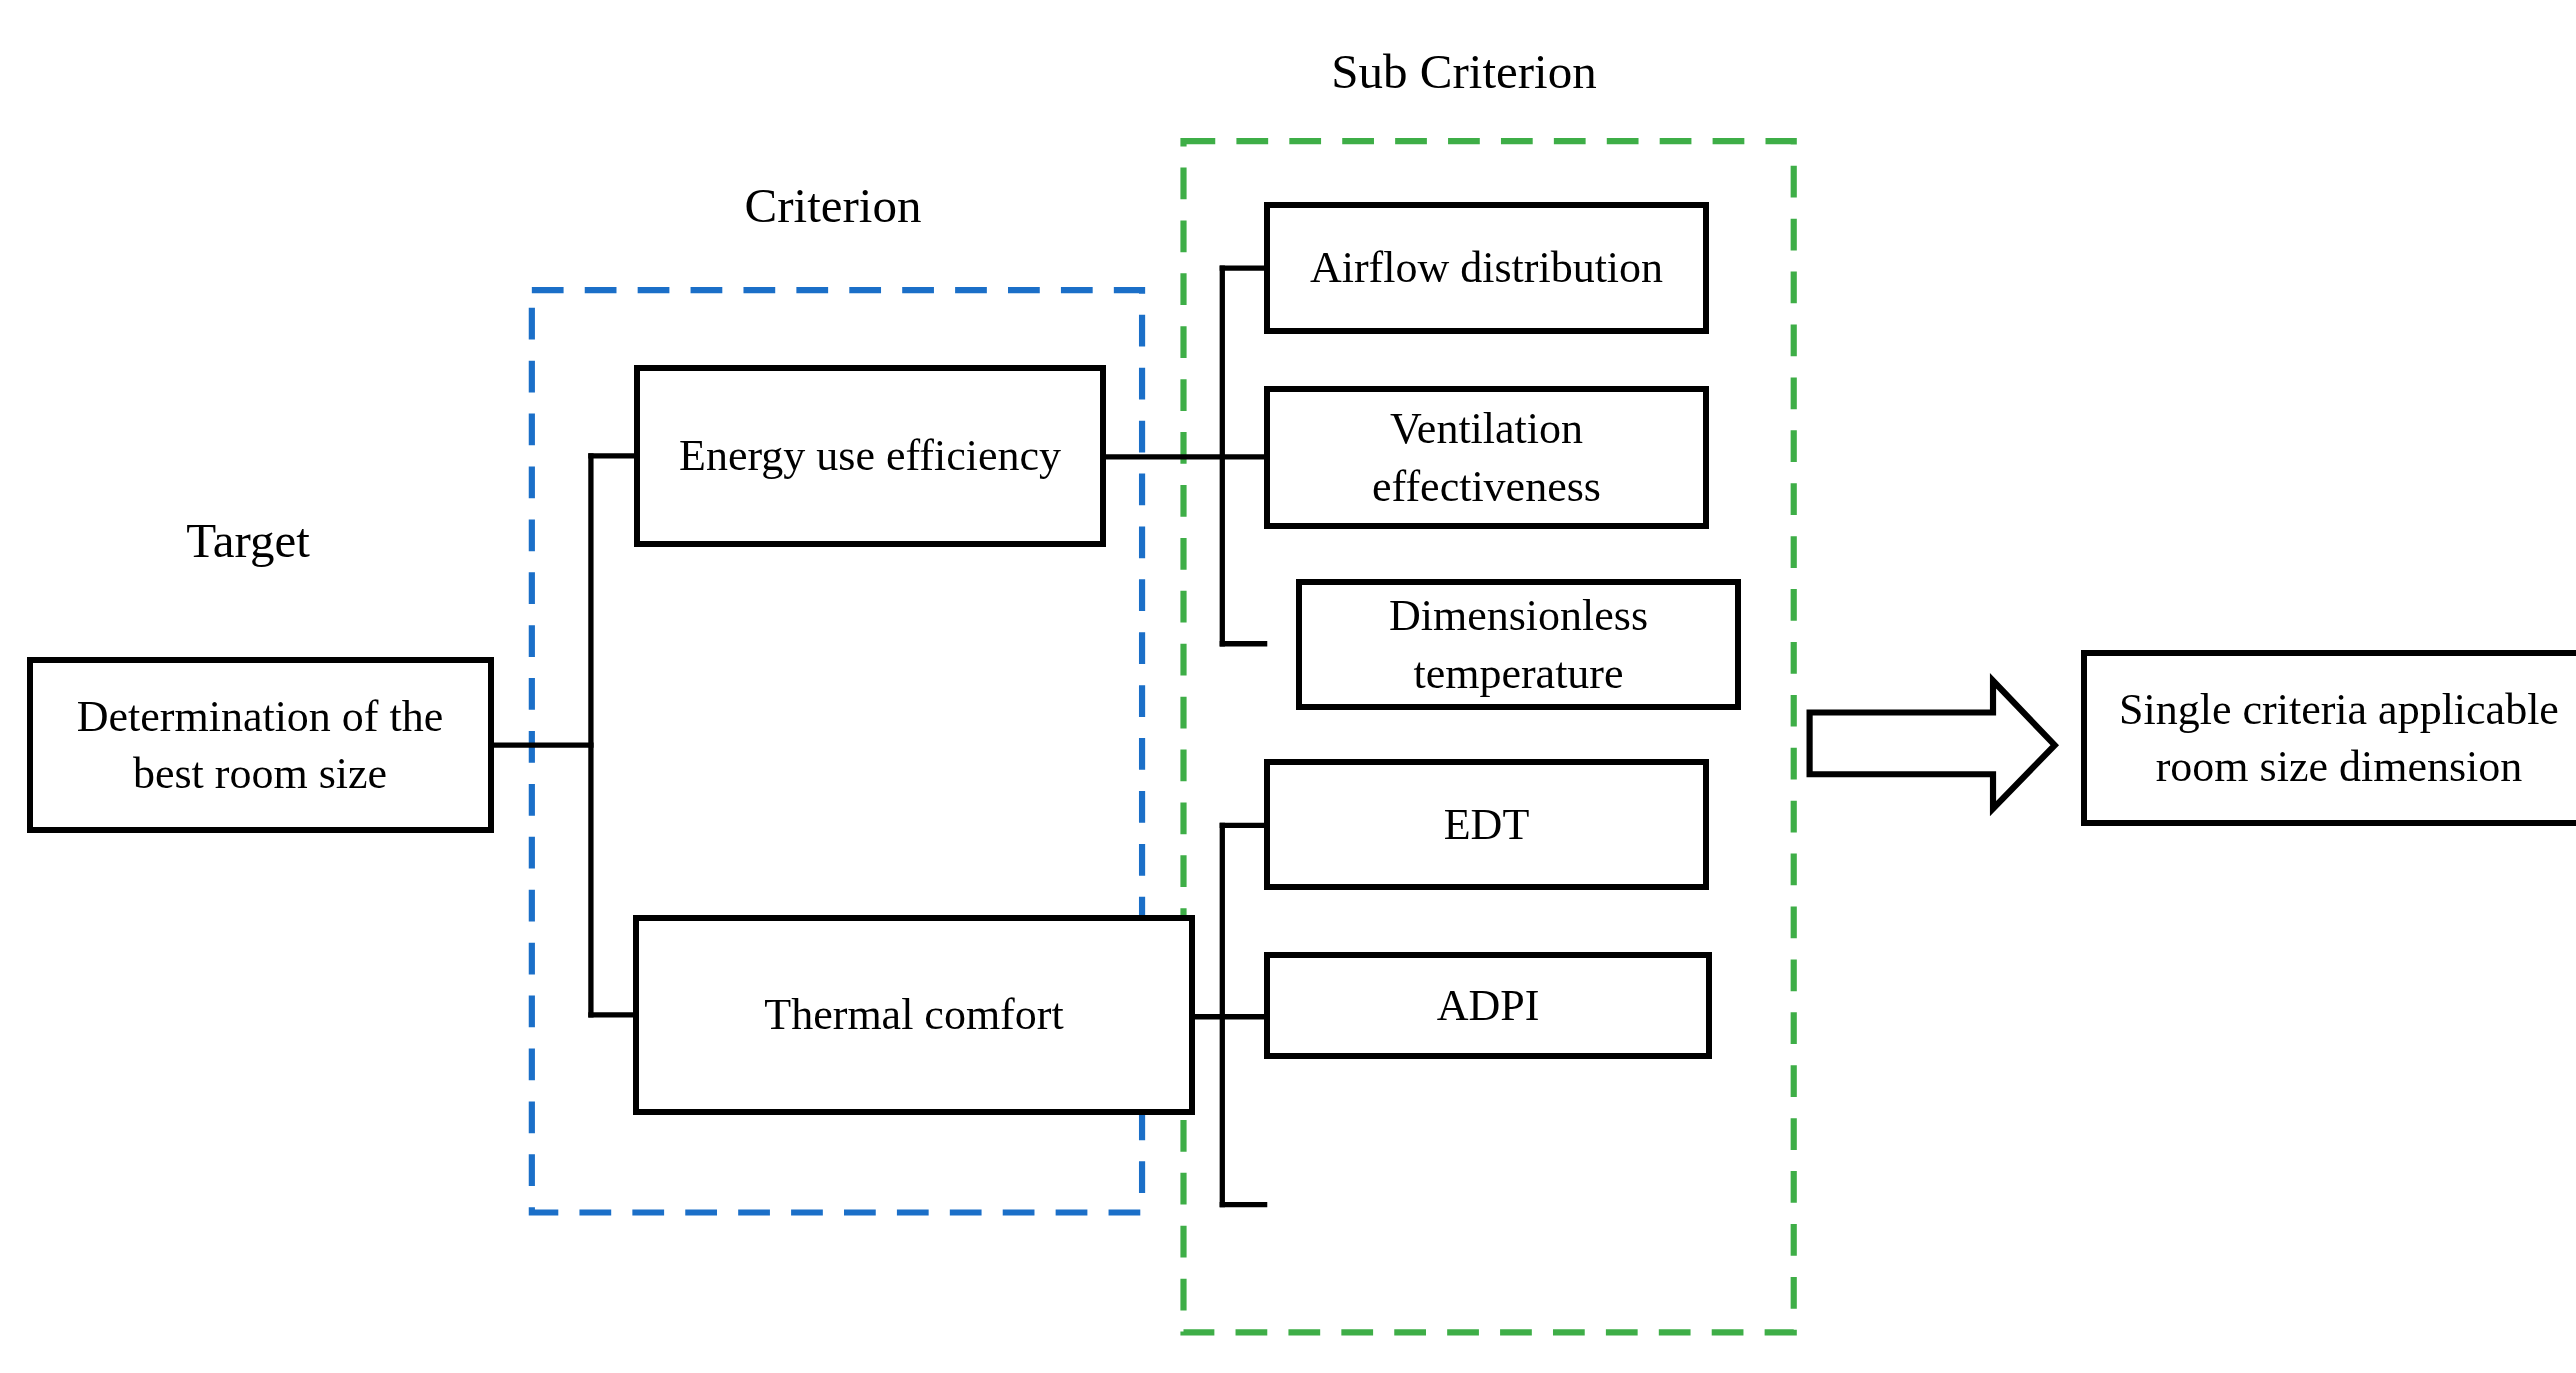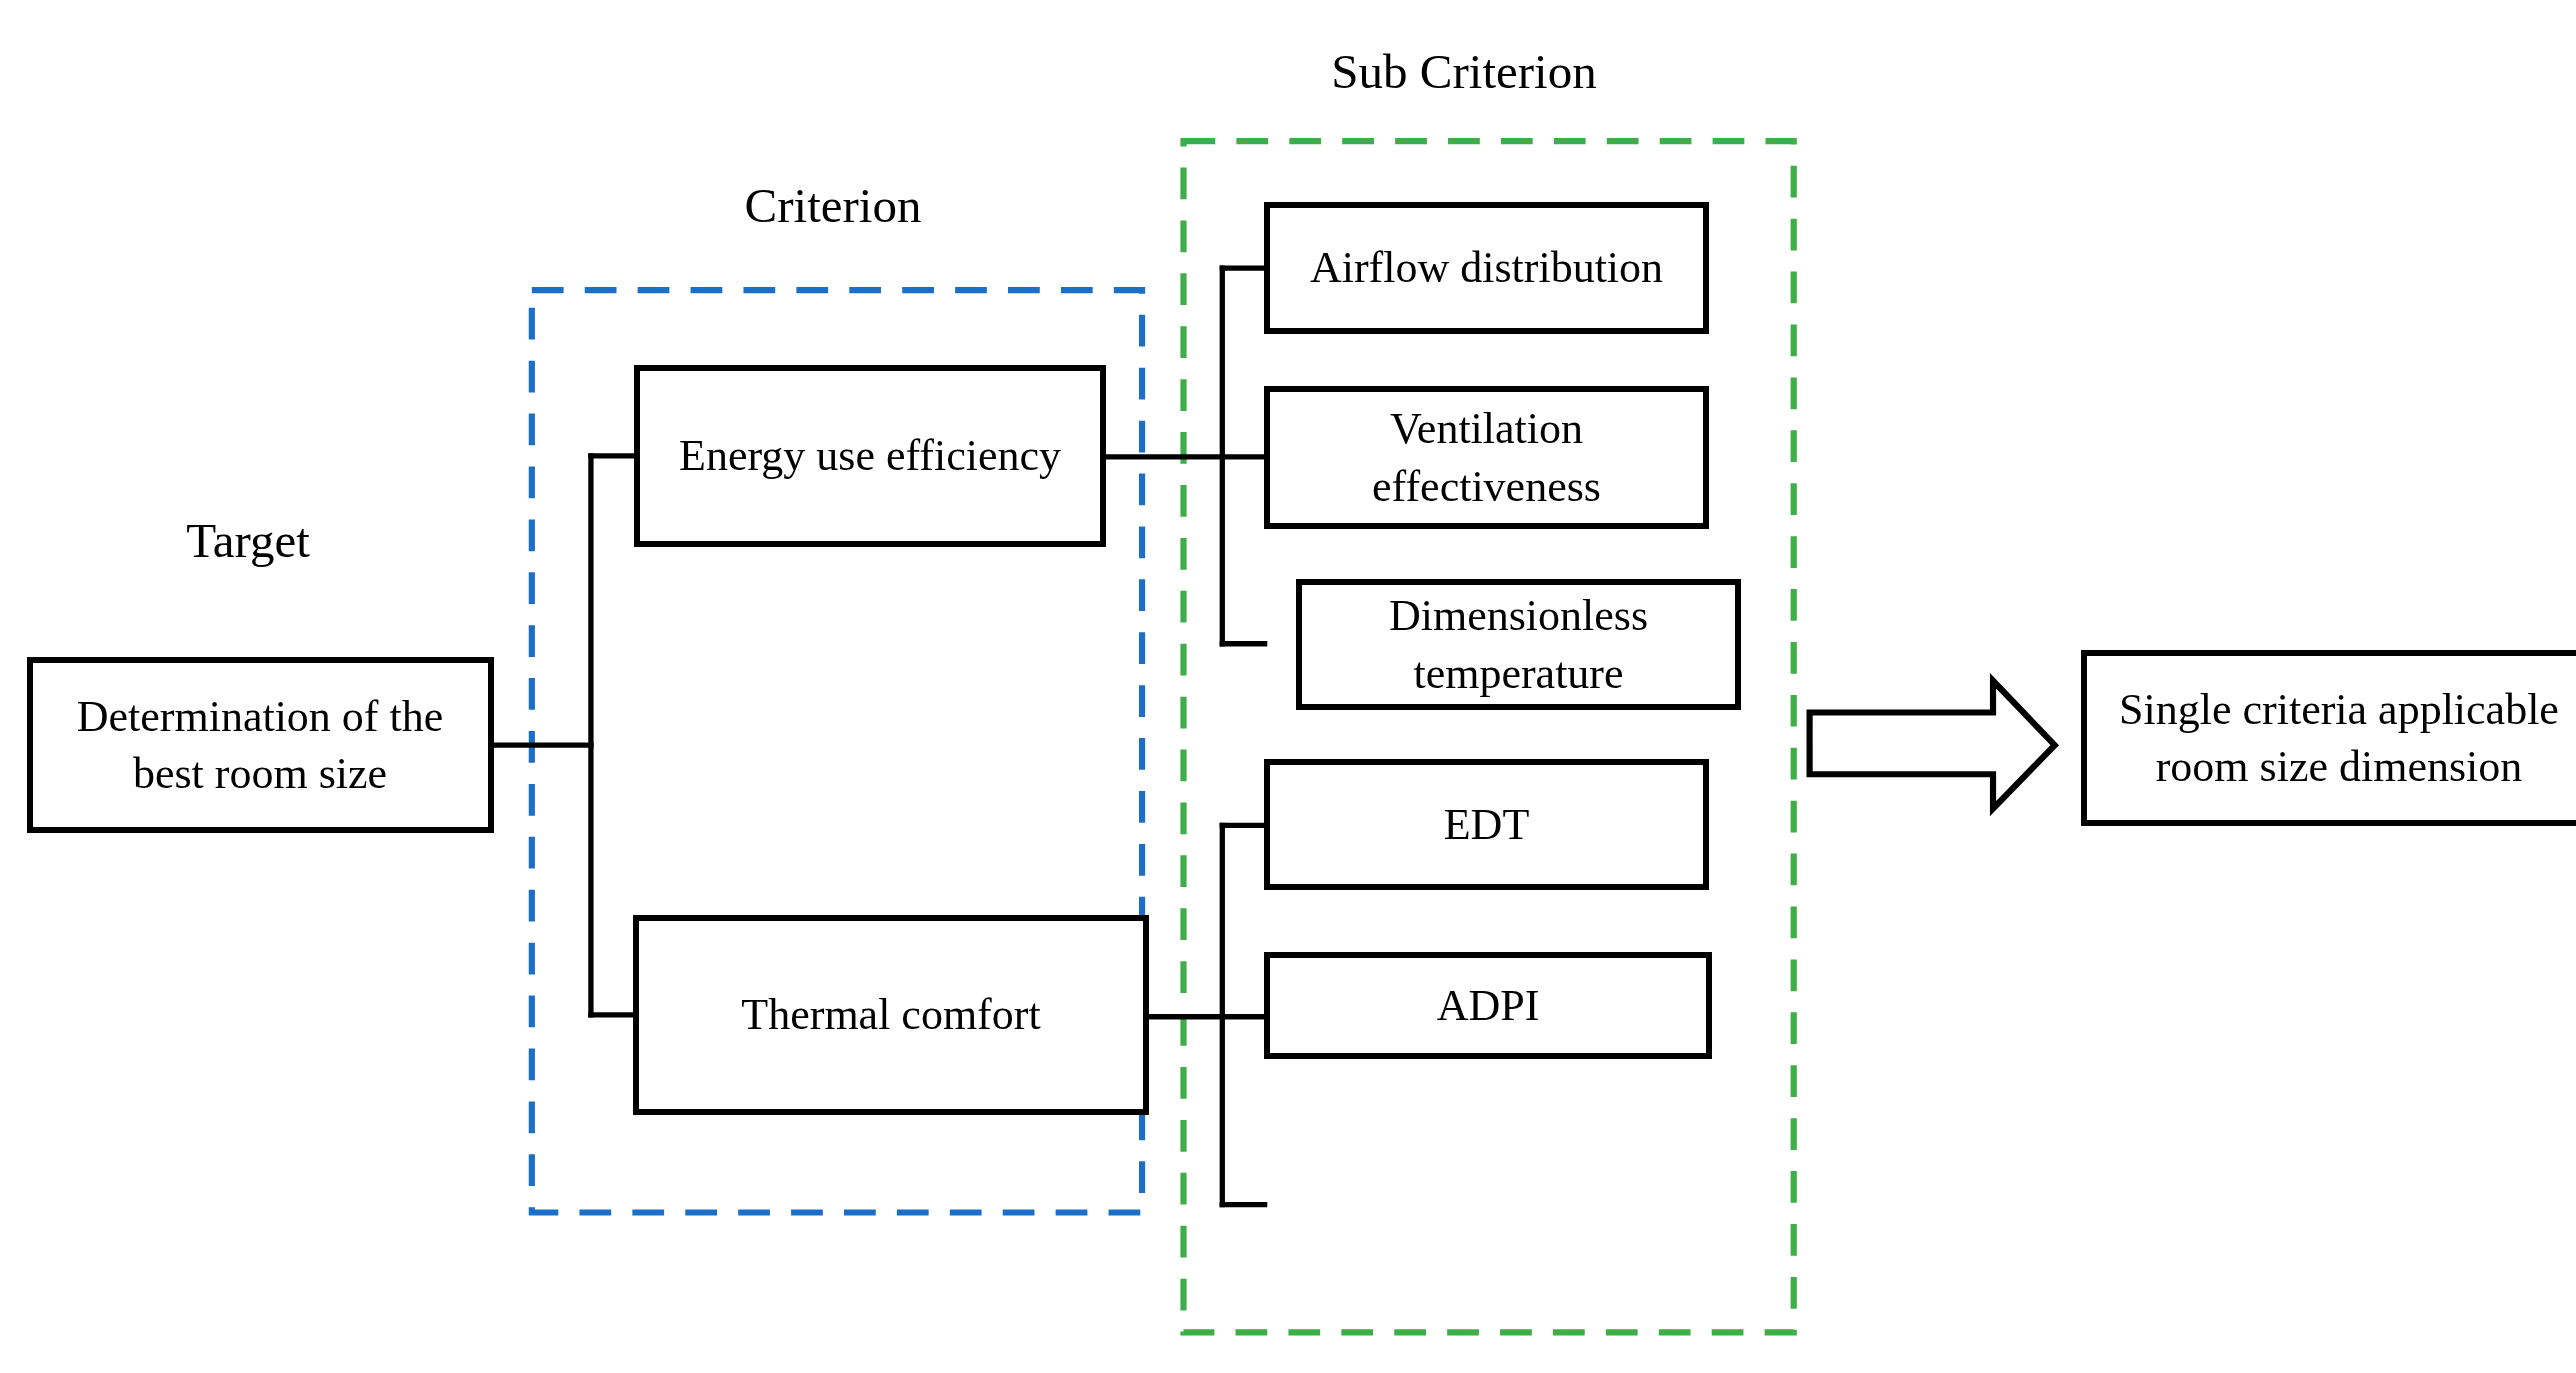--- a/index.html
+++ b/index.html
@@ -32,21 +32,21 @@
   }
   .level-title {
     position: absolute;
     transform: translate(-50%, -50%);
     font-size: 49px;
     white-space: nowrap;
   }
   
   #goal-box          { left: 26.5px;   top: 657px;  width: 467px; height: 176px; }
   #energy-box        { left: 634px;  top: 365px;  width: 472px; height: 182px; font-family: Liberation Serif, serif; }
-  #thermal-box       { left: 633px;  top: 915px; width: 516px; height: 200px; text-align: right; }
+  #thermal-box       { left: 633px;  top: 915px; width: 562px; height: 200px; text-align: right; }
   #airflow-box       { left: 1264px; top: 202px;  width: 445px; height: 132px; }
   #ventilation-box   { left: 1264px; top: 386px;  width: 445px; height: 143px; }
   #dimensionless-box { left: 1264px; top: 579px;  width: 445px; height: 131px; margin-left: 32px; }
   #edt-box           { left: 1264px; top: 759px;  width: 445px; height: 131px; }
   #adpi-box          { left: 1264px; top: 952px; width: 448px; height: 107px; }
   #pmv-box           { left: 1264px; top: 1137px; width: 448px; height: 136px; }
   #result-box        { left: 2081px; top: 650px;  width: 516px; height: 176px; padding: 0 24px; }
   #title-target        { left: 248px;  top: 540px; }
   #title-criterion     { left: 825px;  top: 205px; margin-left: 8px; }
   #title-sub-criterion { left: 1464px; top: 55px; margin-top: 16px;  }

